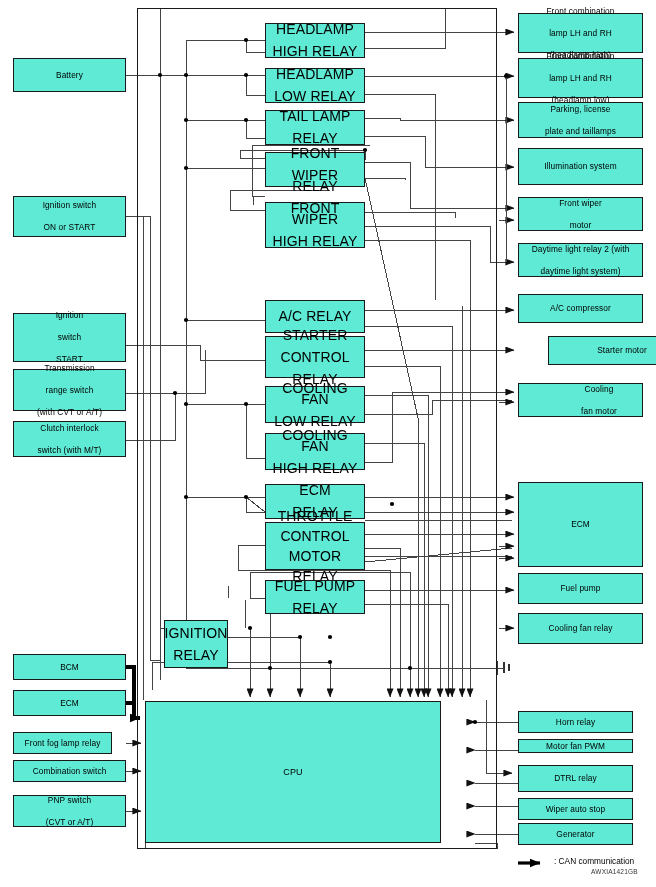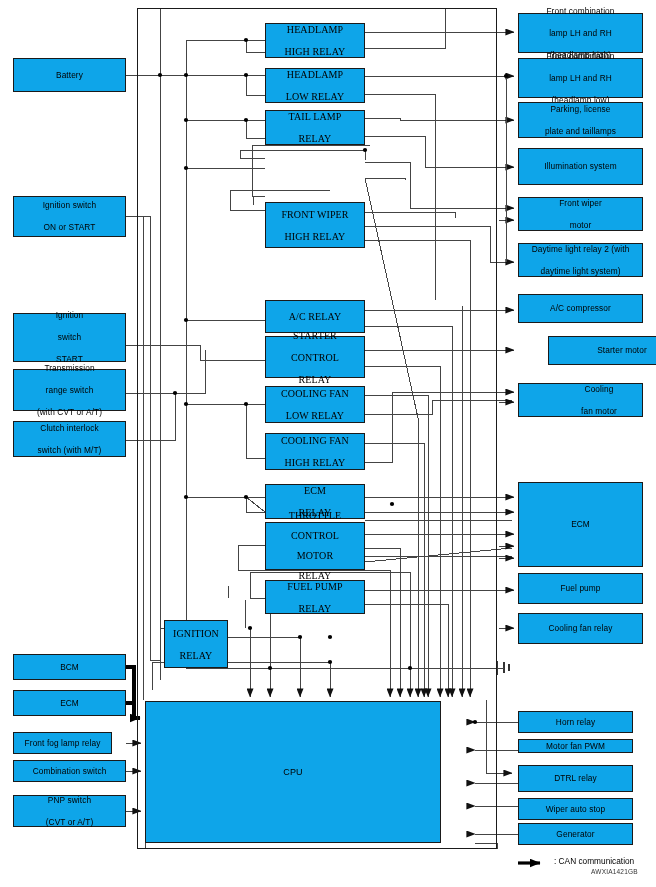--- a/index.html
+++ b/index.html
@@ -1,24 +1,24 @@
 <!DOCTYPE html>
 <html><head>
 <meta charset="utf-8">
 <title>IPDM E/R Block Diagram</title>
 <style>
   html,body{margin:0;padding:0;background:#ffffff;}
   body{font-family:"Liberation Sans","DejaVu Sans",sans-serif;}
   #stage{position:relative;width:656px;height:887px;background:#ffffff;overflow:hidden;}
   #wires{position:absolute;left:0;top:0;width:656px;height:887px;}
-  .box{position:absolute;box-sizing:border-box;border:1px solid #1a1a1a;background:#0ea5e9;
+  .box{position:absolute;box-sizing:border-box;border:1px solid #1a1a1a;background:#5eead4;
        display:flex;align-items:center;justify-content:center;text-align:center;
        font-size:8.3px;line-height:11px;color:#000;letter-spacing:.1px;}
   .box span{display:block;padding:0 2px;}
-  .relay{font-size:10px;font-family:Liberation Serif, serif;}
+  .relay{font-size:14px;}
   .cpu{font-size:9px;}
   .outer{position:absolute;box-sizing:border-box;border:1px solid #1a1a1a;background:transparent;}
   .legend{position:absolute;font-size:8.3px;color:#000;white-space:nowrap;}
   .idcode{position:absolute;font-size:6.5px;color:#333;letter-spacing:.2px;white-space:nowrap;}
 </style>
 </head>
 <body>
 
 <div id="stage">
 
@@ -266,20 +266,23 @@
 
   <div class="box relay" style="left:265px;top:23px;width:100px;height:35px;">
     <span><span>HEADLAMP</span><br><span>HIGH RELAY</span></span>
   </div>
   <div class="box relay" style="left:265px;top:68px;width:100px;height:35px;">
     <span><span>HEADLAMP</span><br><span>LOW RELAY</span></span>
   </div>
   <div class="box relay" style="left:265px;top:110px;width:100px;height:35px;">
     <span><span>TAIL LAMP</span><br><span>RELAY</span></span>
   </div>
+  <div class="box relay" style="left:265px;top:152px;width:100px;height:35px;">
+    <span><span>FRONT</span><br><span>WIPER RELAY</span></span>
+  </div>
   <div class="box relay" style="left:265px;top:202px;width:100px;height:46px;">
     <span><span>FRONT WIPER</span><br><span>HIGH RELAY</span></span>
   </div>
   <div class="box relay" style="left:265px;top:300px;width:100px;height:33px;">
     <span>A/C RELAY</span>
   </div>
   <div class="box relay" style="left:265px;top:336px;width:100px;height:42px;">
     <span><span>STARTER</span><br><span>CONTROL</span><br><span>RELAY</span></span>
   </div>
   <div class="box relay" style="left:265px;top:386px;width:100px;height:37px;">

